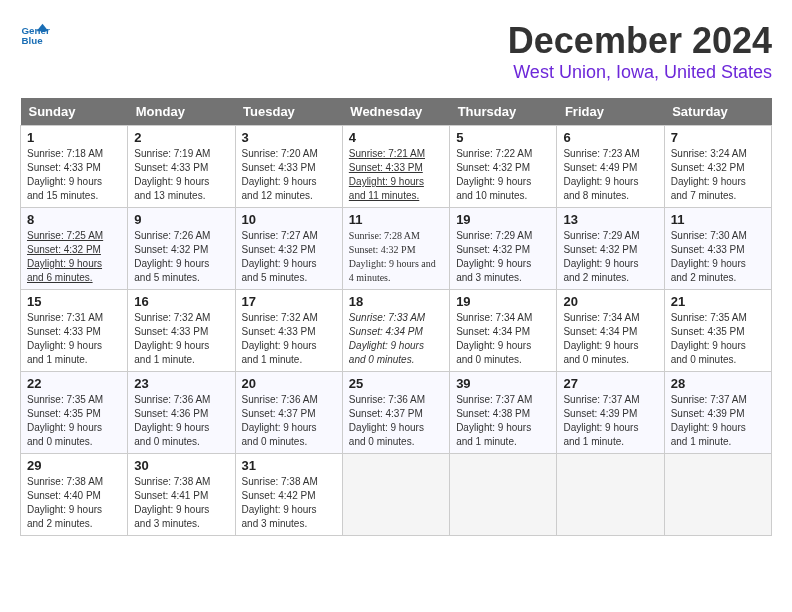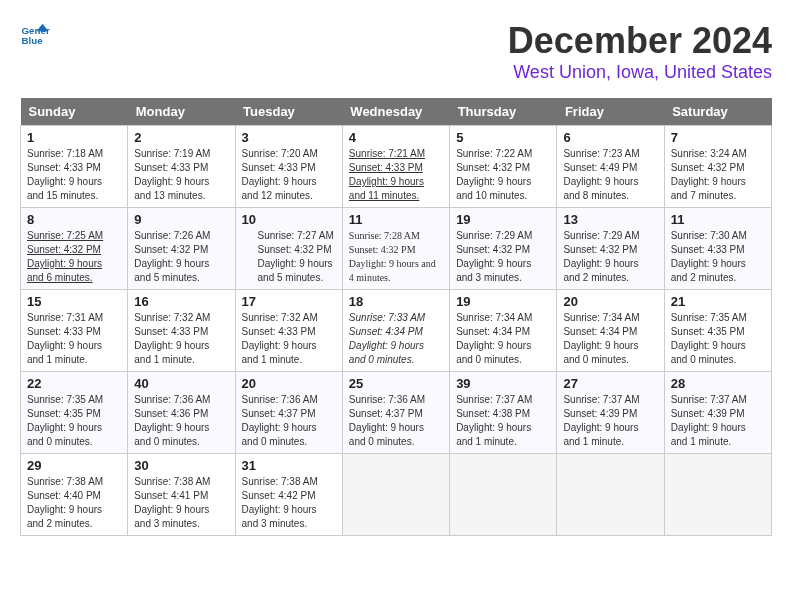--- a/index.html
+++ b/index.html
@@ -161,21 +161,21 @@
 Daylight: 9 hours and 6 minutes.</div>
         </td>
         <td>
           <div class="day-number">9</div>
           <div class="day-info" style="white-space: pre-line;">Sunrise: 7:26 AM
 Sunset: 4:32 PM
 Daylight: 9 hours and 5 minutes.</div>
         </td>
         <td>
           <div class="day-number">10</div>
-          <div class="day-info" style="white-space: pre-line; margin-left: 16px;">Sunrise: 7:27 AM
+          <div class="day-info" style="white-space: pre-line;">Sunrise: 7:27 AM
 Sunset: 4:32 PM
 Daylight: 9 hours and 5 minutes.</div>
         </td>
         <td>
           <div class="day-number">11</div>
           <div class="day-info" style="white-space: pre-line; font-family: Liberation Serif, serif;">Sunrise: 7:28 AM
 Sunset: 4:32 PM
 Daylight: 9 hours and 4 minutes.</div>
         </td>
         <td>
@@ -242,21 +242,21 @@
         </td>
       </tr>
       <tr class="week-row">
         <td>
           <div class="day-number">22</div>
           <div class="day-info" style="white-space: pre-line;">Sunrise: 7:35 AM
 Sunset: 4:35 PM
 Daylight: 9 hours and 0 minutes.</div>
         </td>
         <td>
-          <div class="day-number">40</div>
+          <div class="day-number">23</div>
           <div class="day-info" style="white-space: pre-line;">Sunrise: 7:36 AM
 Sunset: 4:36 PM
 Daylight: 9 hours and 0 minutes.</div>
         </td>
         <td>
           <div class="day-number">20</div>
           <div class="day-info" style="white-space: pre-line;">Sunrise: 7:36 AM
 Sunset: 4:37 PM
 Daylight: 9 hours and 0 minutes.</div>
         </td>

